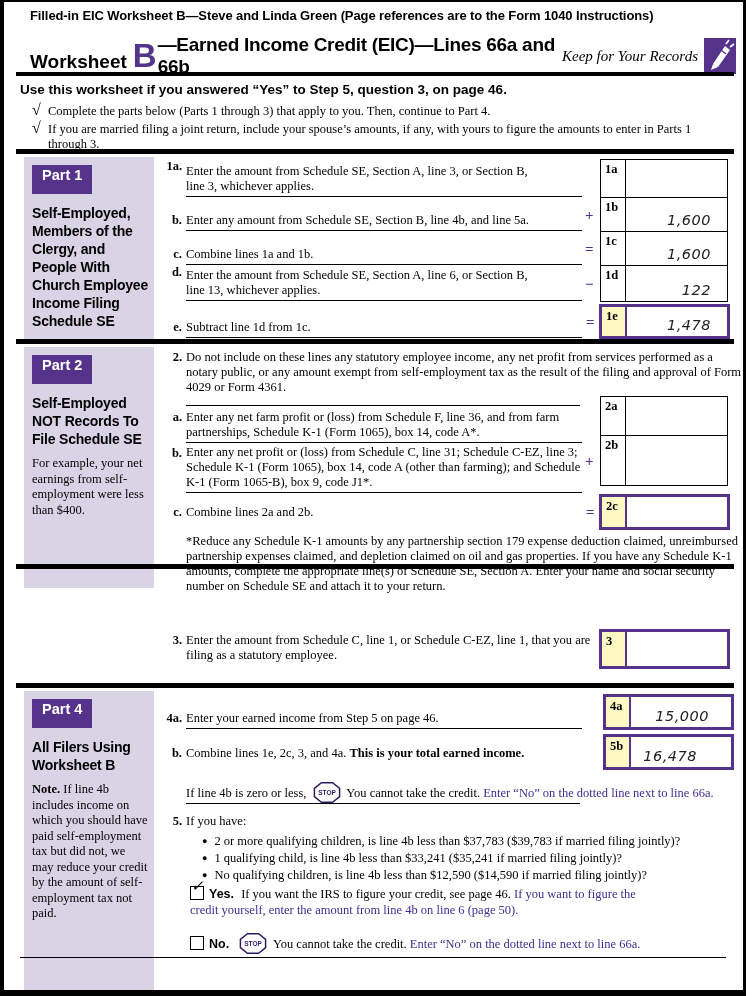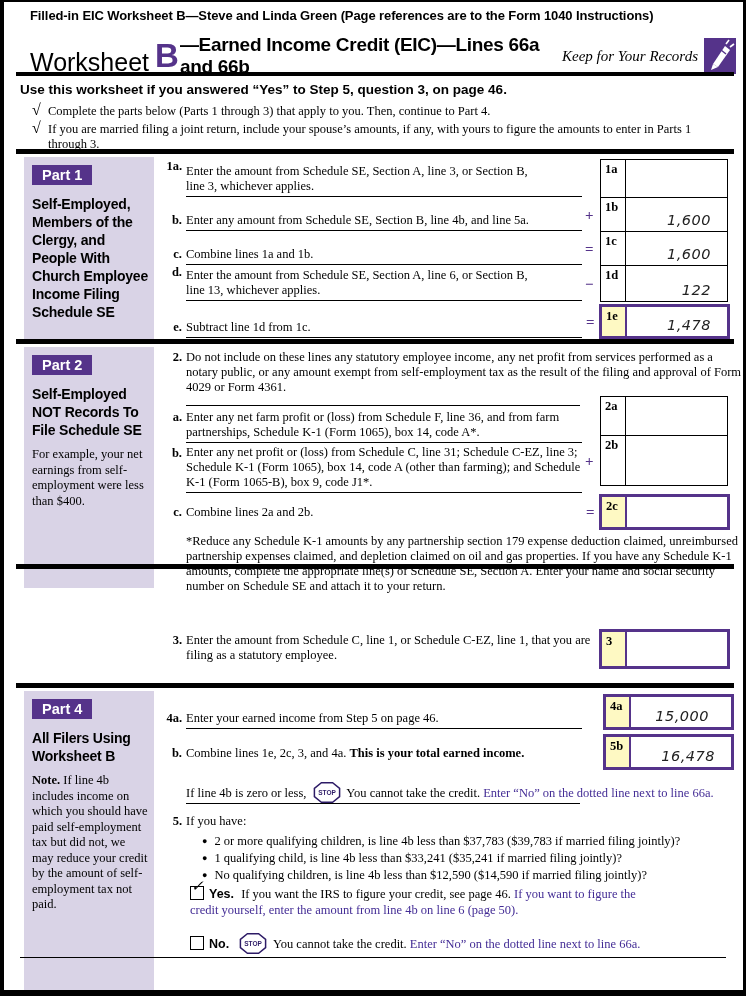--- a/index.html
+++ b/index.html
@@ -5,35 +5,35 @@
   html,body{margin:0;padding:0;background:#888;}
   .page{
     position:relative;width:746px;height:996px;background:#fff;
     box-sizing:border-box;border-left:4px solid #000;border-top:2px solid #000;
     border-right:3px solid #000;border-bottom:6px solid #000;
     font-family:"Liberation Serif",serif;color:#000;overflow:hidden;
   }
   
   .top-title{position:absolute;left:26px;top:6px;width:705px;font-family:"Liberation Sans",sans-serif;font-weight:bold;font-size:13px;letter-spacing:-0.1px;}
   .ws-row{position:absolute;left:26px;top:32px;width:706px;display:flex;align-items:center;}
-  .ws-word{font-family:"Liberation Sans",sans-serif;font-weight:normal;font-size:25px;margin-top:12px;}
+  .ws-word{font-family:"Liberation Sans",sans-serif;font-weight:bold;font-size:19px;margin-top:12px;}
   .ws-letter{font-family:"Liberation Sans",sans-serif;font-weight:bold;font-size:33px;color:#55338a;margin:0 1px 0 6px;line-height:30px;}
   .ws-rest{font-family:"Liberation Sans",sans-serif;font-weight:bold;font-size:19px;letter-spacing:-0.3px;}
   .keep{margin-left:auto;font-style:italic;font-size:15px;white-space:nowrap;padding-right:6px;}
   .pencil{width:32px;height:36px;flex:0 0 auto;}
   .bar{position:absolute;left:12px;width:718px;background:#000;}
   .use-line{position:absolute;left:16px;top:80px;font-family:"Liberation Sans",sans-serif;font-weight:bold;font-size:13.5px;}
   .instr{position:absolute;left:28px;font-size:12.5px;line-height:15px;}
   .chk{position:absolute;left:0;top:-2px;font-size:16px;font-style:italic;}
   .instr .itext{display:block;margin-left:16px;width:655px;}
   
   .part{position:absolute;left:0;width:739px;}
   .divider{position:absolute;left:12px;bottom:0;width:718px;height:5px;background:#000;}
   .sidebar{position:absolute;left:20px;top:3px;width:130px;background:#d9d3e6;}
-  .badge{display:inline-block;margin:8px 0 0 8px;padding:2px 10px 2px 10px;background:#55338a;color:#fff;font-family:"Liberation Sans",sans-serif;font-weight:bold;font-size:14.5px;}
+  .badge{display:inline-block;margin:8px 0 0 8px;padding:2px 10px 11px 10px;background:#55338a;color:#fff;font-family:"Liberation Sans",sans-serif;font-weight:bold;font-size:14.5px;}
   .sb-title{margin:10px 4px 0 8px;font-family:"Liberation Sans",sans-serif;font-weight:bold;font-size:14px;line-height:18px;letter-spacing:-0.2px;}
   .sb-title.small{font-size:13px;line-height:16px;}
   .sb-note{margin:8px 6px 8px 8px;font-size:12.5px;line-height:15.5px;}
   .litem{position:absolute;left:182px;width:396px;font-size:12.5px;line-height:15px;display:flex;flex-direction:column;justify-content:flex-end;padding-bottom:2px;box-sizing:border-box;}
   .uline{border-bottom:1px solid #000;}
   .lnum{position:absolute;left:-30px;top:auto;width:26px;text-align:right;font-weight:bold;}
   .lnum.topnum{top:0;}
   .narrow{width:348px;}
   .rule{position:absolute;height:1px;background:#000;}
   
@@ -298,18 +298,18 @@
   </div>
 
   <div class="pbox" style="top:692px;height:36px;left:599px;">
     <span class="blabel">4a</span>
     <span class="bval" style="padding-right:22px;">
         <span class="hand">15,000</span>
       </span>
   </div>
   <div class="pbox" style="top:732px;height:36px;left:599px;">
     <span class="blabel">5b</span>
-    <span class="bval" style="padding-right:16px;">
+    <span class="bval" style="padding-right:34px;">
         <span class="hand">16,478</span>
       </span>
   </div>
 
 </div>
 
 </body></html>

